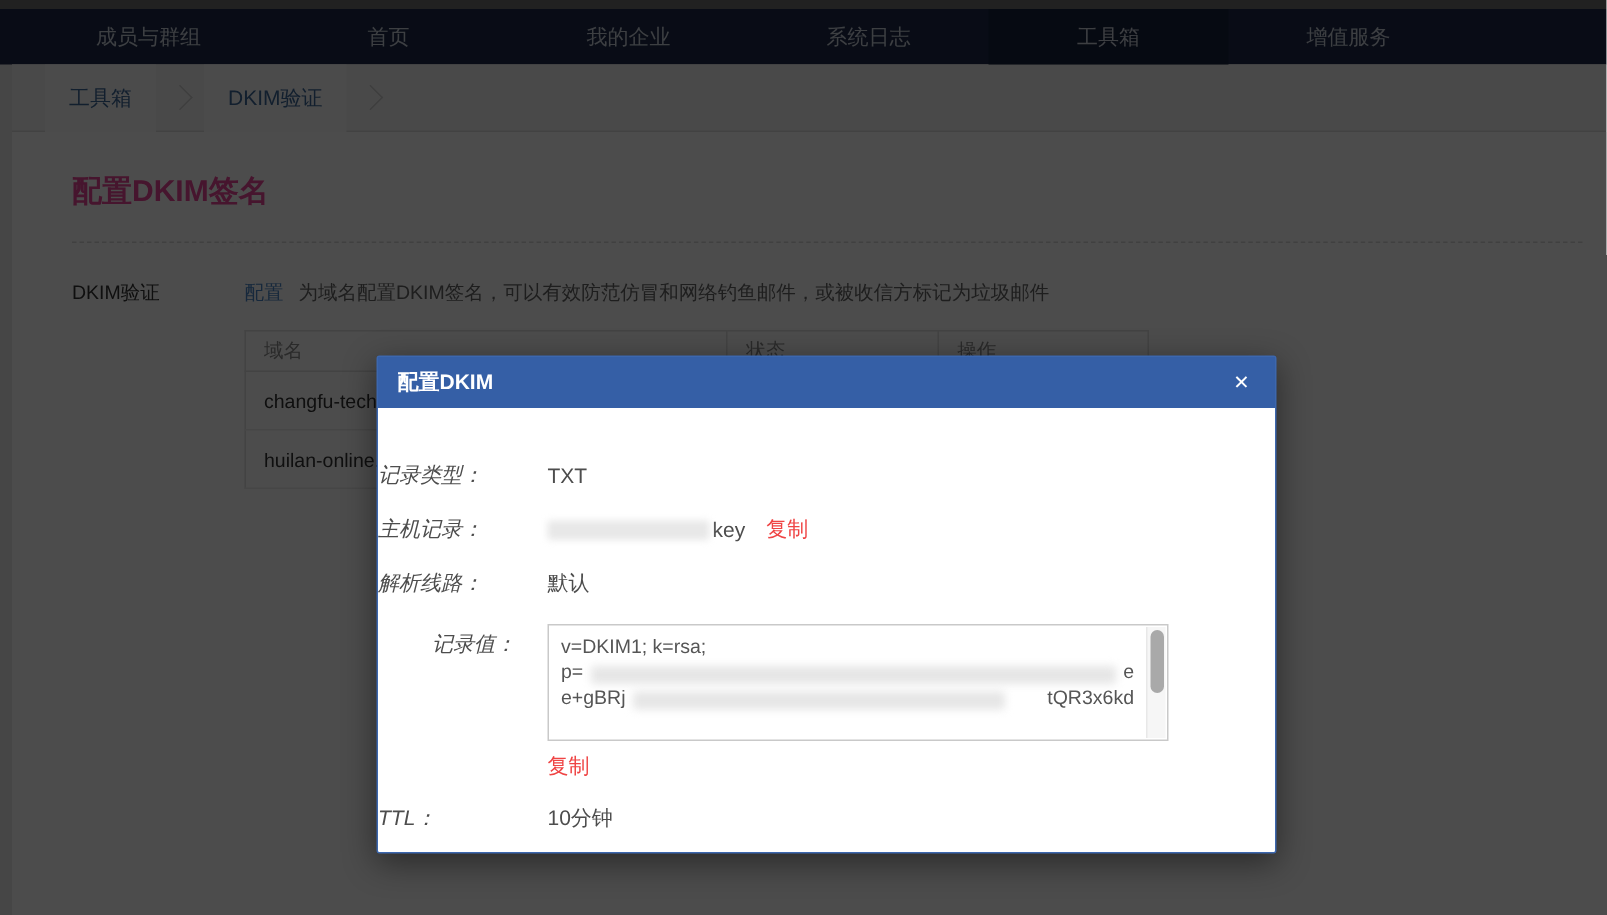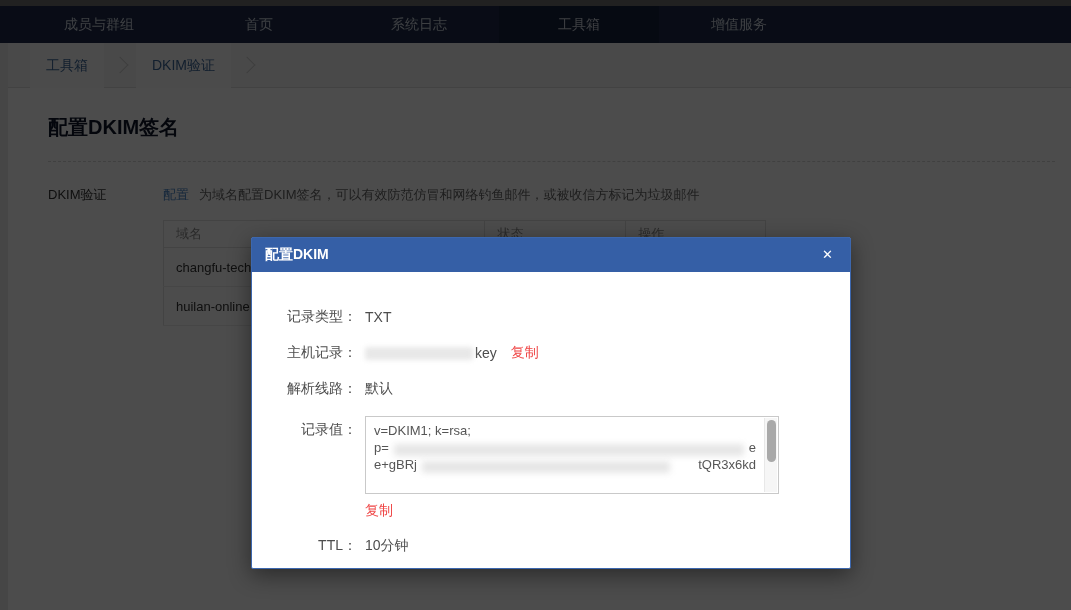--- a/index.html
+++ b/index.html
@@ -23,21 +23,21 @@
   .breadcrumb-bar { height:45px; background:#f6f6f6; border-bottom:1px solid #dcdcdc;
                     display:flex; align-items:center; padding-left:22px; }
   .crumb { color:#3e6899; font-size:14px; padding:0 16px; line-height:45px;
            background:#fcfcfc; cursor:pointer; }
   .crumb-sep { width:12px; height:12px; border-top:1px solid #cfcfcf;
                border-right:1px solid #cfcfcf; transform:rotate(45deg);
                margin:0 10px; flex:none; }
 
   
   .content { padding:0 16px 0 40px; }
-  .page-title { padding-top:26px; font-size:20px; font-weight:bold; color:#0f172a; }
+  .page-title { padding-top:26px; font-size:20px; font-weight:bold; color:#ec4899; }
   .divider { margin-top:20px; border-bottom:1px dashed #d8d8d8; }
   .config-row { margin-top:24px; font-size:13px; display:flex; align-items:flex-start; }
   .dkim-label { color:#333; width:115px; flex:none; }
   .config-link { color:#4a86c8; margin-right:10px; cursor:pointer; text-decoration:none; }
   .desc { color:#666; }
 
   
   .domain-table { margin-top:16px; margin-left:115px; width:603px;
                   border-collapse:collapse; font-size:13px; }
   .domain-table th { height:27px; color:#8c8c8c; font-weight:normal; text-align:left;
@@ -55,21 +55,21 @@
            background:#fff; border:1px solid #3c67ae; border-radius:2px;
            box-shadow:0 6px 22px rgba(0,0,0,0.45); }
   .modal-header { height:34px; background:#355fa6; display:flex; align-items:center;
                   padding:0 13px; }
   .modal-title { color:#fff; font-size:14px; font-weight:bold; flex:1; }
   .modal-close { color:#fff; font-size:13px; font-weight:bold; cursor:pointer;
                  padding:0 4px; line-height:34px; }
   .modal-body { padding-top:36px; font-size:14px; color:#4d4d4d; }
   .field-row { display:flex; align-items:center; margin-bottom:18px; min-height:14px; }
   .field-row.align-top { align-items:flex-start; margin-bottom:8px; }
-  .field-label { width:105px; text-align:right; flex:none; color:#4d4d4d; }
+  .field-label { width:105px; text-align:left; flex:none; color:#4d4d4d;font-style:italic; }
   .field-row.align-top .field-label { padding-top:5px;padding-left:36px; }
   .field-value { margin-left:8px; display:flex; align-items:center; color:#4d4d4d; }
   .copy-link { color:#ef4444; cursor:pointer; text-decoration:none; }
   .host-copy { margin-left:14px; }
   .blur-host { display:inline-block; width:108px; height:13px; background:#e8e8e8;
                border-radius:2px; filter:blur(2.5px); margin-right:2px; }
 
   
   .value-box { width:414px; height:78px; border:1px solid #c9c9c9; position:relative;
                padding:5px 22px 5px 8px; font-size:13px; line-height:17px; color:#555;
@@ -87,20 +87,21 @@
 </head>
 <body>
 
 <div class="page">
 
   <div class="top-strip"></div>
 
   <div class="nav">
     <div class="nav-item">成员与群组</div>
     <div class="nav-item">首页</div>
+    <div class="nav-item">我的企业</div>
     <div class="nav-item">系统日志</div>
     <div class="nav-item active">工具箱</div>
     <div class="nav-item">增值服务</div>
   </div>
 
   <div class="shell">
 
     <div class="breadcrumb-bar">
       <span class="crumb">工具箱</span>
       <span class="crumb-sep"></span>

